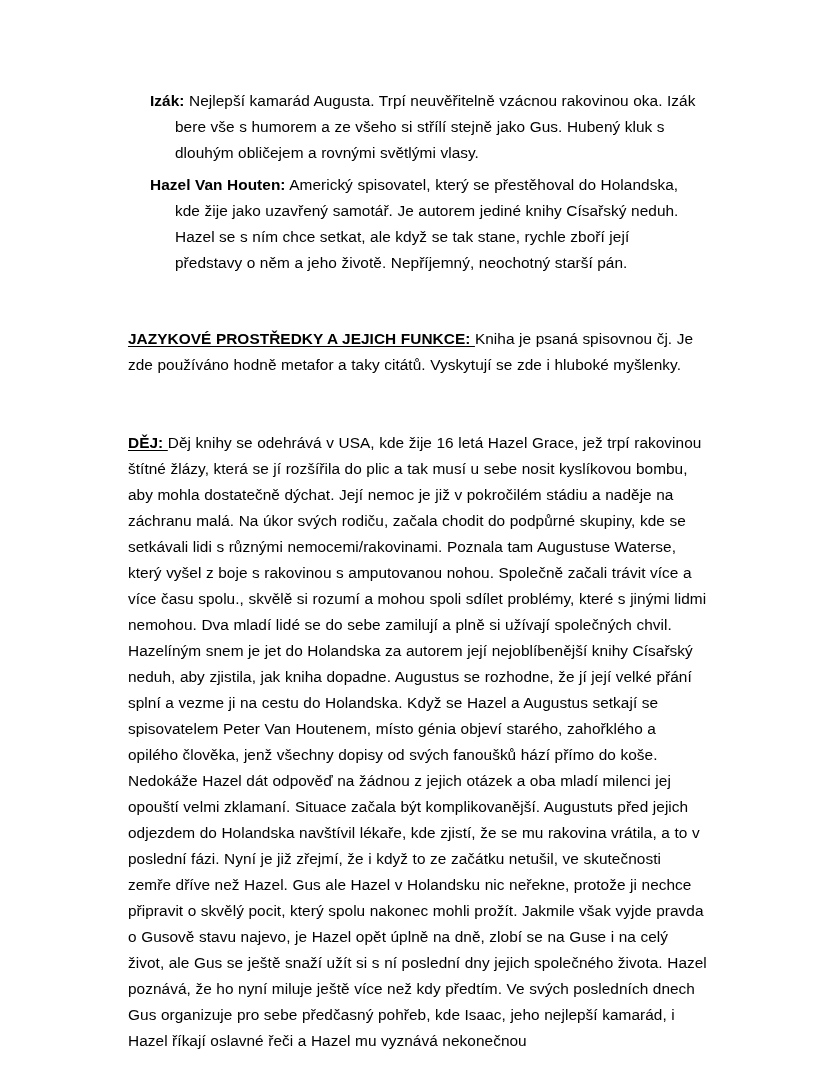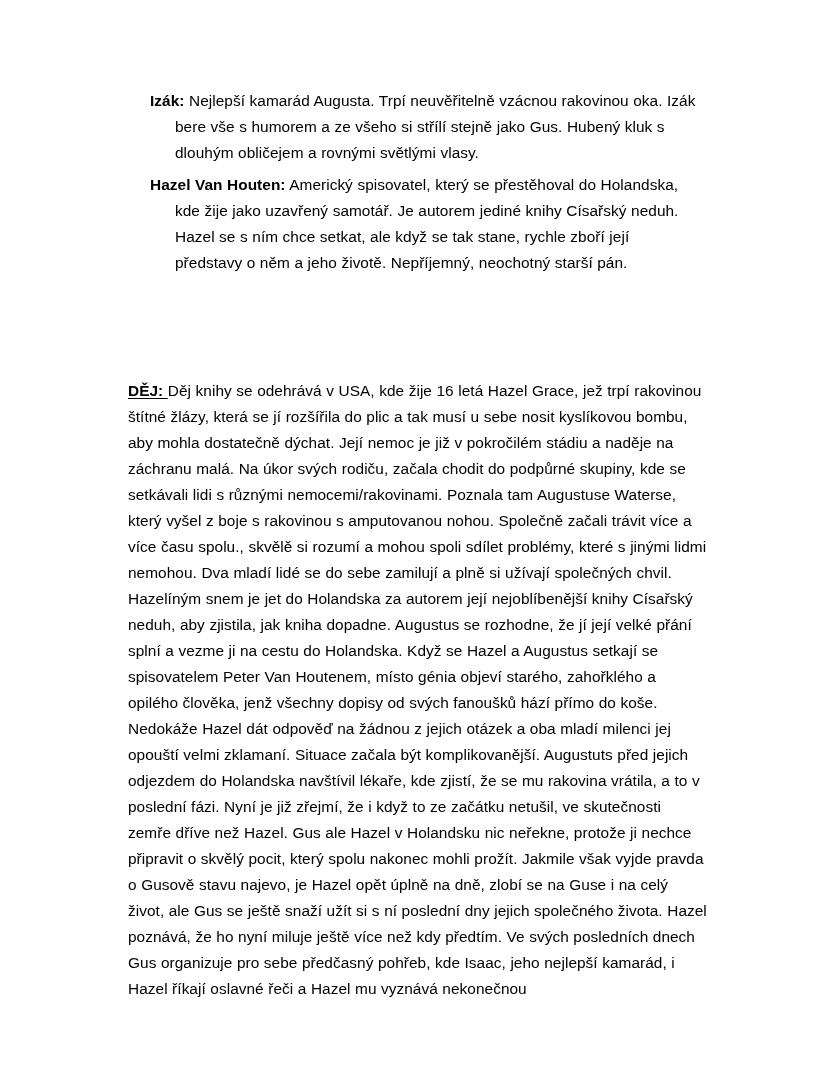--- a/index.html
+++ b/index.html
@@ -77,20 +77,23 @@
     <p class="char-block">
       <span class="lead-bold">Izák:</span><span class="body-text"> Nejlepší kamarád Augusta. Trpí neuvěřitelně vzácnou rakovinou oka. Izák bere vše s humorem a ze všeho si střílí stejně jako Gus. Hubený kluk s dlouhým obličejem a rovnými světlými vlasy.</span>
     </p>
 
     <p class="char-block">
       <span class="lead-bold">Hazel Van Houten:</span><span class="body-text"> Americký spisovatel, který se přestěhoval do Holandska, kde žije jako uzavřený samotář. Je autorem jediné knihy Císařský neduh. Hazel se s ním chce setkat, ale když se tak stane, rychle zboří její představy o něm a jeho životě. Nepříjemný, neochotný starší pán.</span>
     </p>
 
     <div class="spacer-lang"></div>
 
+    <p class="section-block">
+      <span class="lead-bold-underline">JAZYKOVÉ PROSTŘEDKY A JEJICH FUNKCE: </span><span class="body-text">Kniha je psaná spisovnou čj. Je zde používáno hodně metafor a taky citátů. Vyskytují se zde i hluboké myšlenky.</span>
+    </p>
 
     <div class="spacer-dej"></div>
 
     <p class="section-block">
       <span class="lead-bold-underline">DĚJ: </span><span class="body-text">Děj knihy se odehrává v USA, kde žije 16 letá Hazel Grace, jež trpí rakovinou štítné žlázy, která se jí rozšířila do plic a tak musí u sebe nosit kyslíkovou bombu, aby mohla dostatečně dýchat. Její nemoc je již v pokročilém stádiu a naděje na záchranu malá.  Na úkor svých rodiču, začala chodit do podpůrné skupiny, kde se setkávali lidi s různými nemocemi/rakovinami. Poznala tam Augustuse Waterse, který vyšel z boje s rakovinou s amputovanou nohou. Společně začali trávit více a více času spolu., skvělě si rozumí a mohou spoli sdílet problémy, které s jinými lidmi nemohou. Dva mladí lidé se do sebe zamilují a plně si užívají společných chvil. Hazelíným snem je jet do Holandska za autorem její nejoblíbenější knihy Císařský neduh, aby zjistila, jak kniha dopadne. Augustus se rozhodne, že jí její velké přání splní a vezme ji na cestu do Holandska.  Když se Hazel a Augustus setkají se spisovatelem Peter Van Houtenem, místo génia objeví starého, zahořklého a opilého člověka, jenž všechny dopisy od svých fanoušků hází přímo do koše. Nedokáže Hazel dát odpověď na žádnou z jejich otázek a oba mladí milenci jej opouští velmi zklamaní. Situace začala být komplikovanější. Augustuts před jejich odjezdem do Holandska navštívil lékaře, kde zjistí, že se mu rakovina vrátila, a to v poslední fázi. Nyní je již zřejmí, že i když to ze začátku netušil, ve skutečnosti zemře dříve než Hazel. Gus ale Hazel v Holandsku nic neřekne, protože ji nechce připravit o skvělý pocit, který spolu nakonec mohli prožít. Jakmile však vyjde pravda o Gusově stavu najevo, je Hazel opět úplně na dně, zlobí se na Guse i na celý život, ale Gus se ještě snaží užít si s ní poslední dny jejich společného života. Hazel poznává, že ho nyní miluje ještě více než kdy předtím. Ve svých posledních dnech Gus organizuje pro sebe předčasný pohřeb, kde Isaac, jeho nejlepší kamarád, i Hazel říkají oslavné řeči a Hazel mu vyznává nekonečnou</span>
     </p>
 
   </div>
 </div>
 

